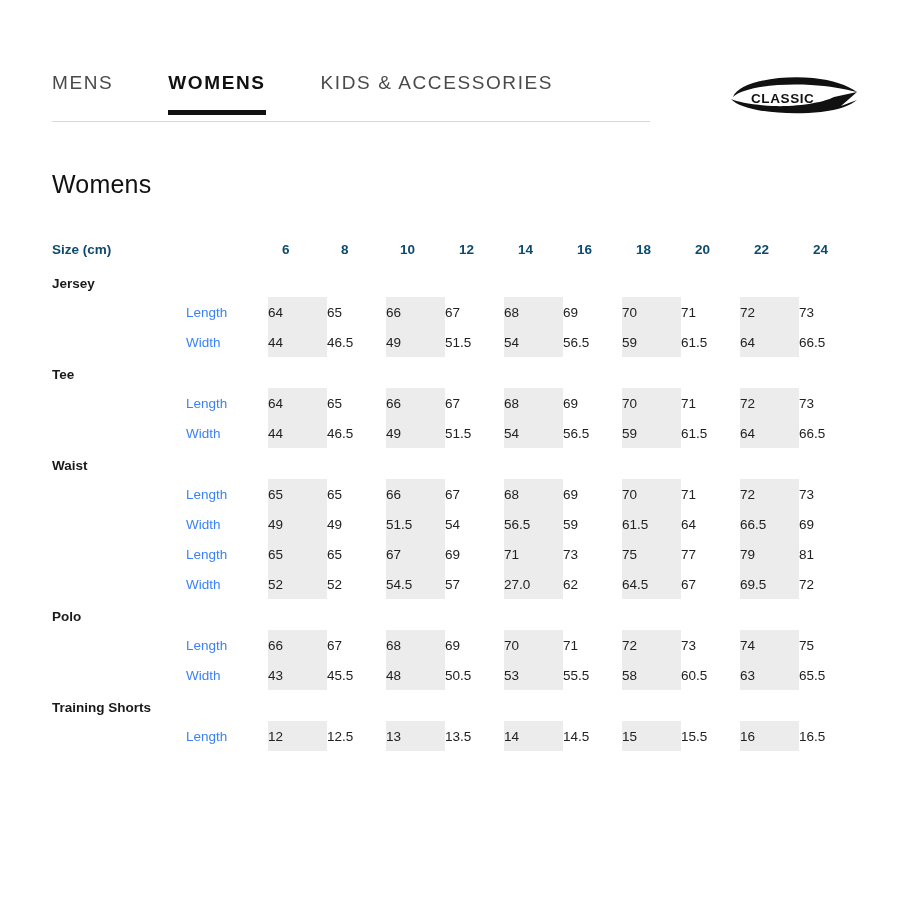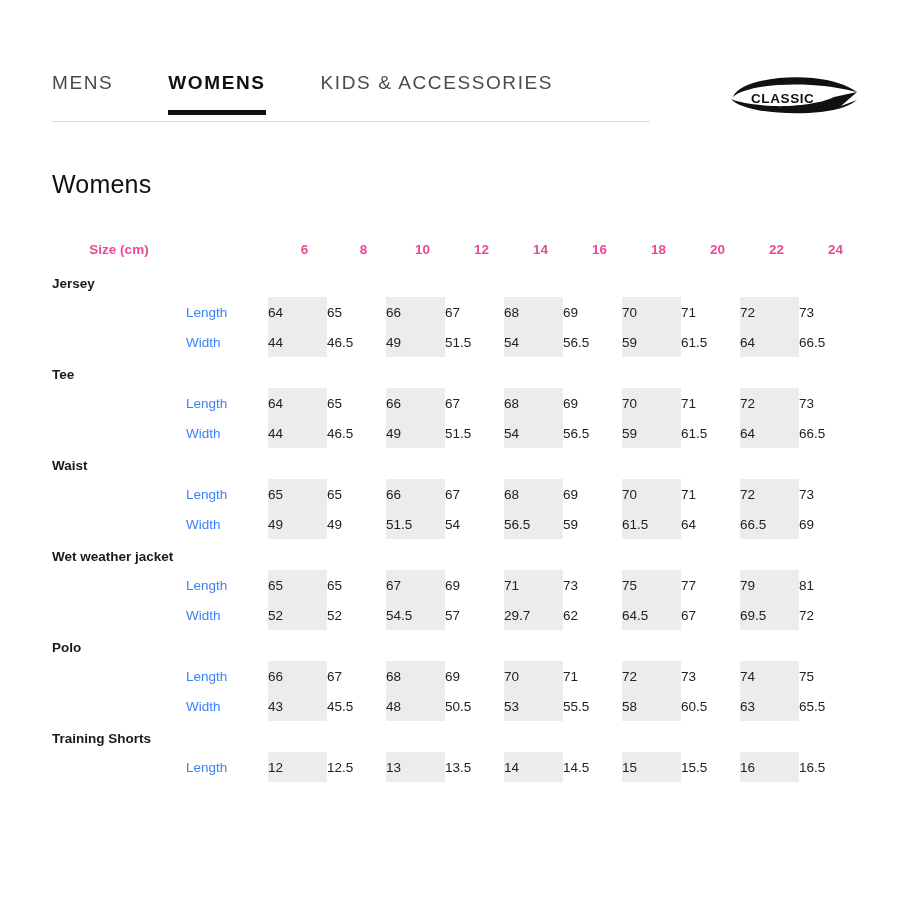--- a/index.html
+++ b/index.html
@@ -90,23 +90,22 @@
   }
   
   col.c-group { width: 134px; }
   col.c-dim   { width: 82px; }
   col.c-size  { width: 59px; }
 
   tr.head-row td {
     height: 30px;
     font-size: 13.5px;
     font-weight: bold;
-    color: #ec4899;
+    color: #0c4a6e;
     padding-bottom: 4px;
-    text-align: center;
   }
   tr.head-row td.size-h { padding-left: 14px; }
   td.lbl-head {
     font-weight: bold;
     font-size: 13.5px;
   }
   tr.group-row td {
     height: 31px;
     font-weight: bold;
     font-size: 13.5px;
@@ -313,34 +312,20 @@
           <td class="val band">51.5</td>
           <td class="val plain">54</td>
           <td class="val band">56.5</td>
           <td class="val plain">59</td>
           <td class="val band">61.5</td>
           <td class="val plain">64</td>
           <td class="val band">66.5</td>
           <td class="val plain">69</td>
         </tr>
 
-        <tr class="group-row">
-          <td class="grp grp-tall">Wet weather jacket</td>
-          <td></td>
-          <td class="band"></td>
-            <td class="plain"></td>
-            <td class="band"></td>
-            <td class="plain"></td>
-            <td class="band"></td>
-          <td class="plain"></td>
-            <td class="band"></td>
-            <td class="plain"></td>
-            <td class="band"></td>
-            <td class="plain"></td>
-        </tr>
         <tr class="data-row">
           <td></td>
           <td class="dim">Length</td>
           <td class="val band">65</td>
           <td class="val plain">65</td>
           <td class="val band">67</td>
           <td class="val plain">69</td>
           <td class="val band">71</td>
           <td class="val plain">73</td>
           <td class="val band">75</td>
@@ -348,21 +333,21 @@
           <td class="val band">79</td>
           <td class="val plain">81</td>
         </tr>
         <tr class="data-row">
           <td></td>
           <td class="dim">Width</td>
           <td class="val band">52</td>
           <td class="val plain">52</td>
           <td class="val band">54.5</td>
           <td class="val plain">57</td>
-          <td class="val band">29.7</td>
+          <td class="val band">27.0</td>
           <td class="val plain">62</td>
           <td class="val band">64.5</td>
           <td class="val plain">67</td>
           <td class="val band">69.5</td>
           <td class="val plain">72</td>
         </tr>
 
         <tr class="group-row">
           <td class="grp">Polo</td>
           <td></td>

